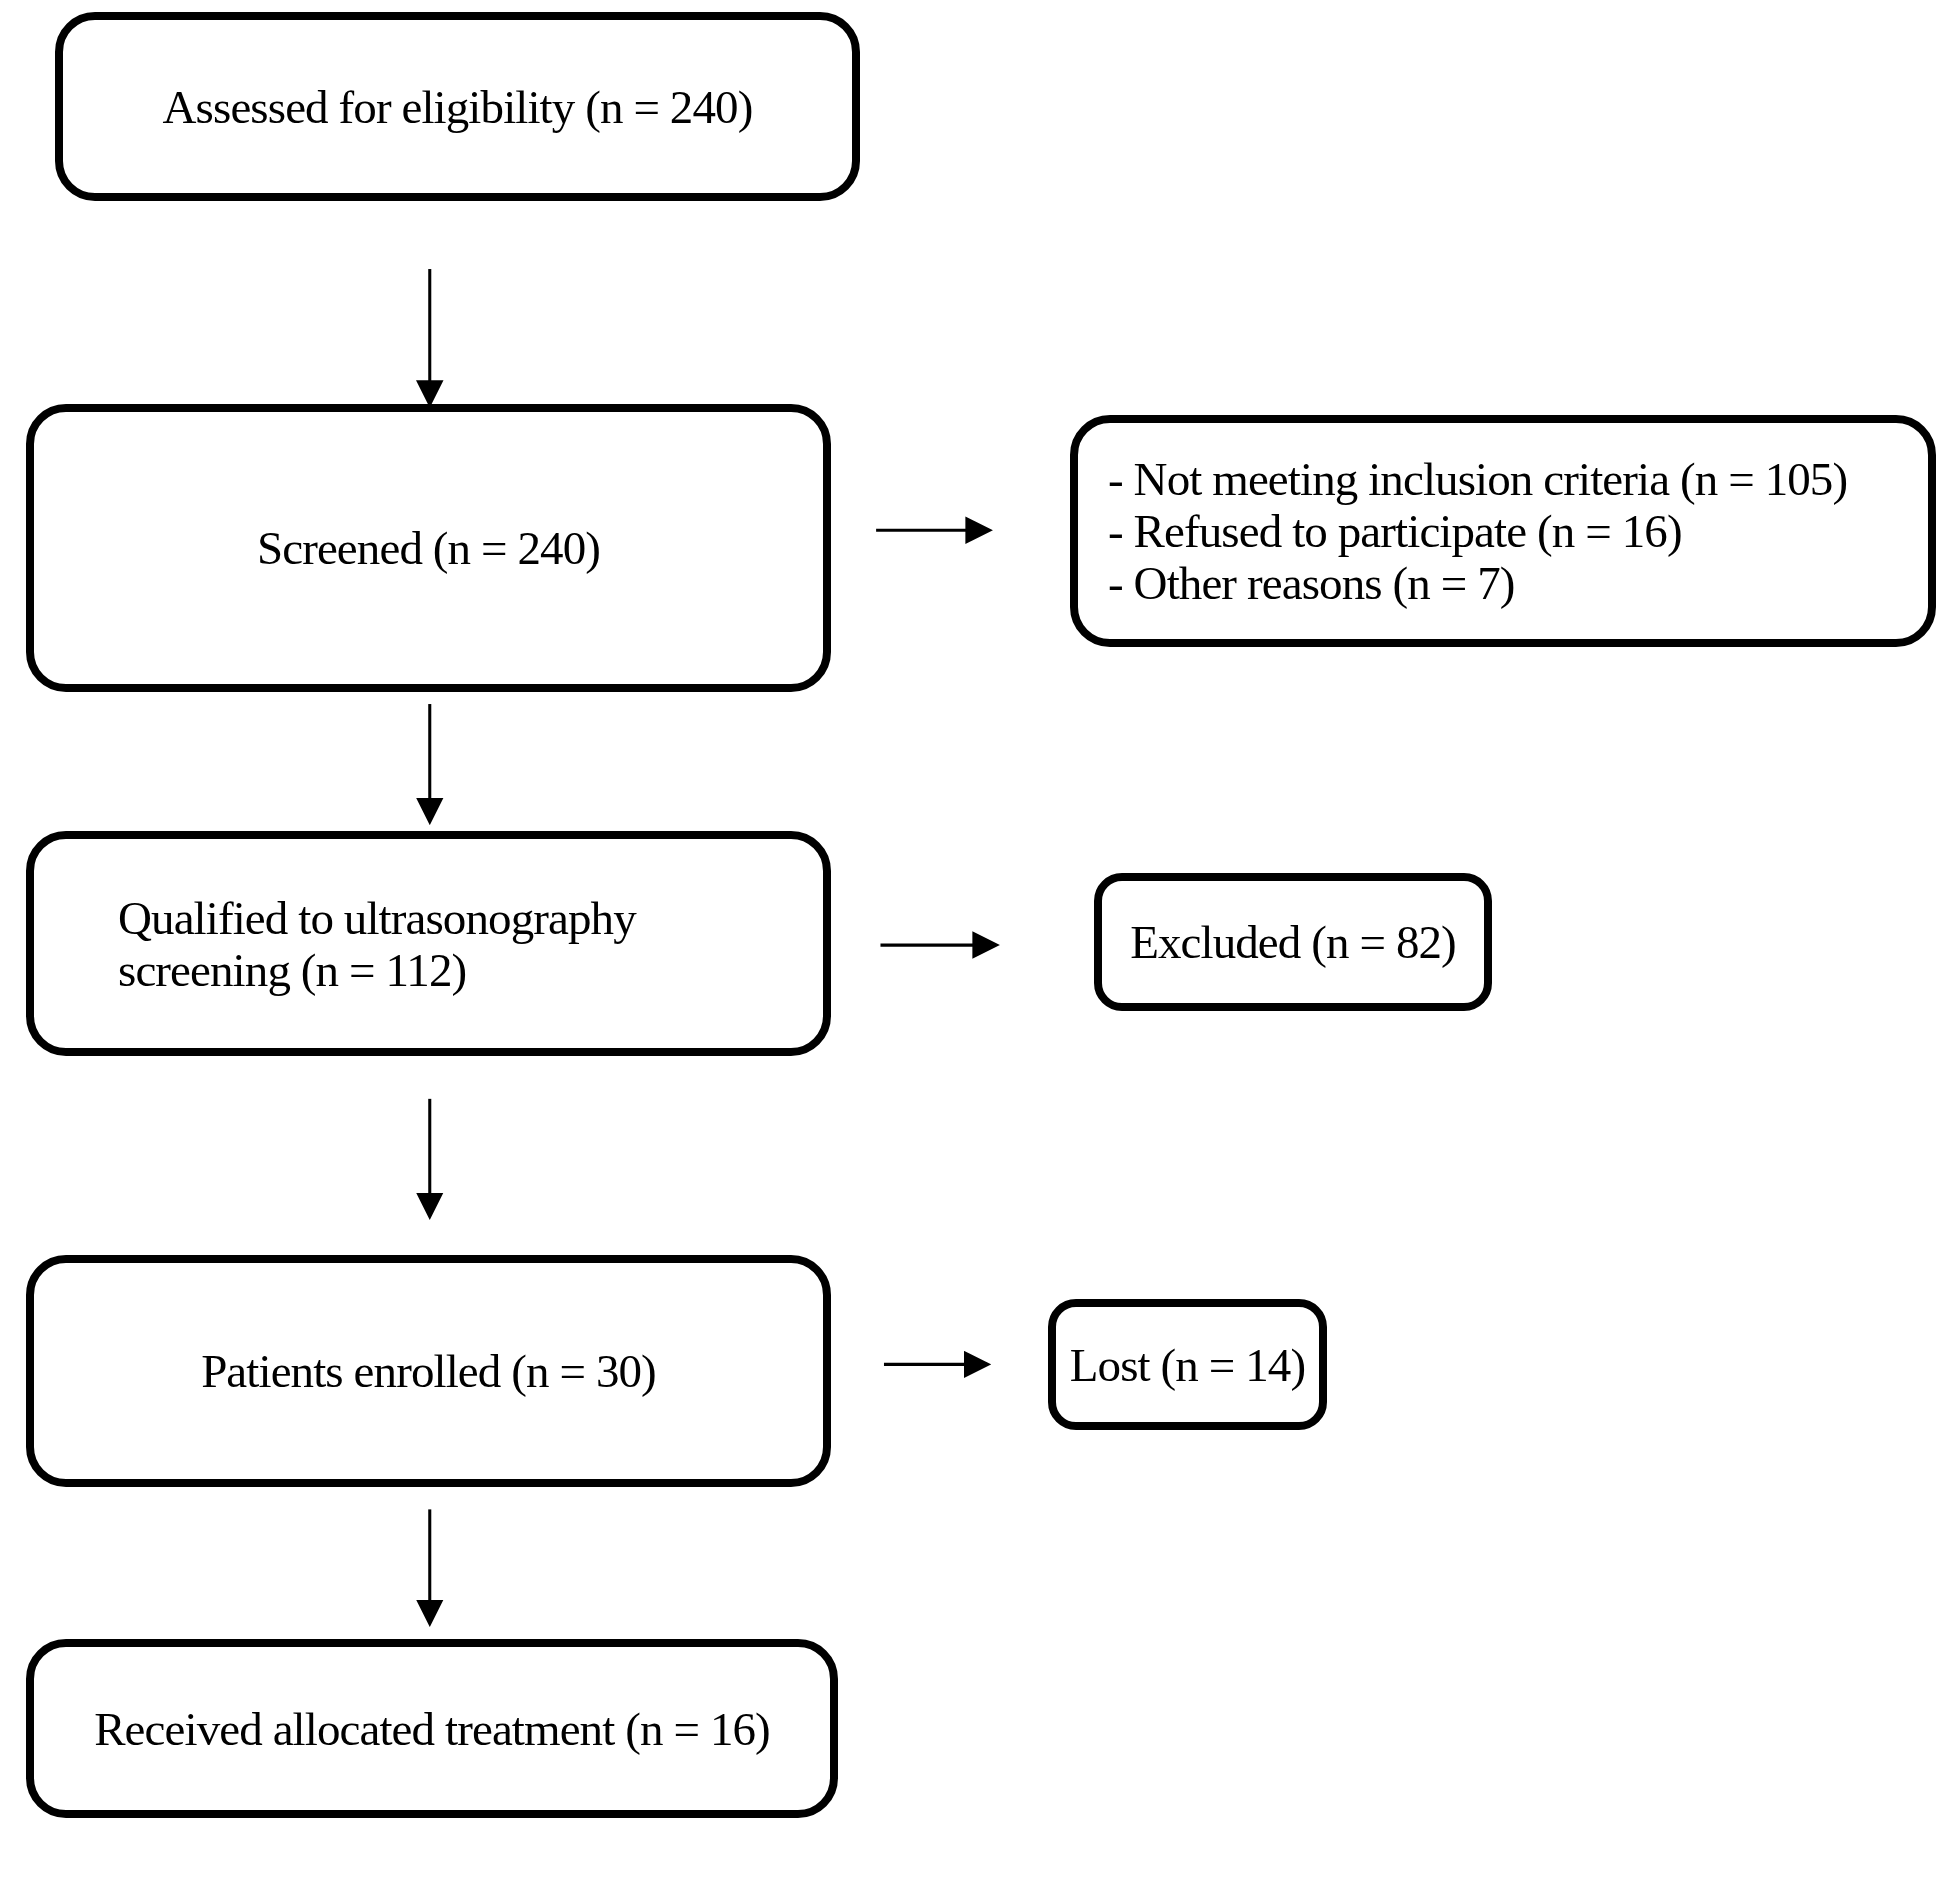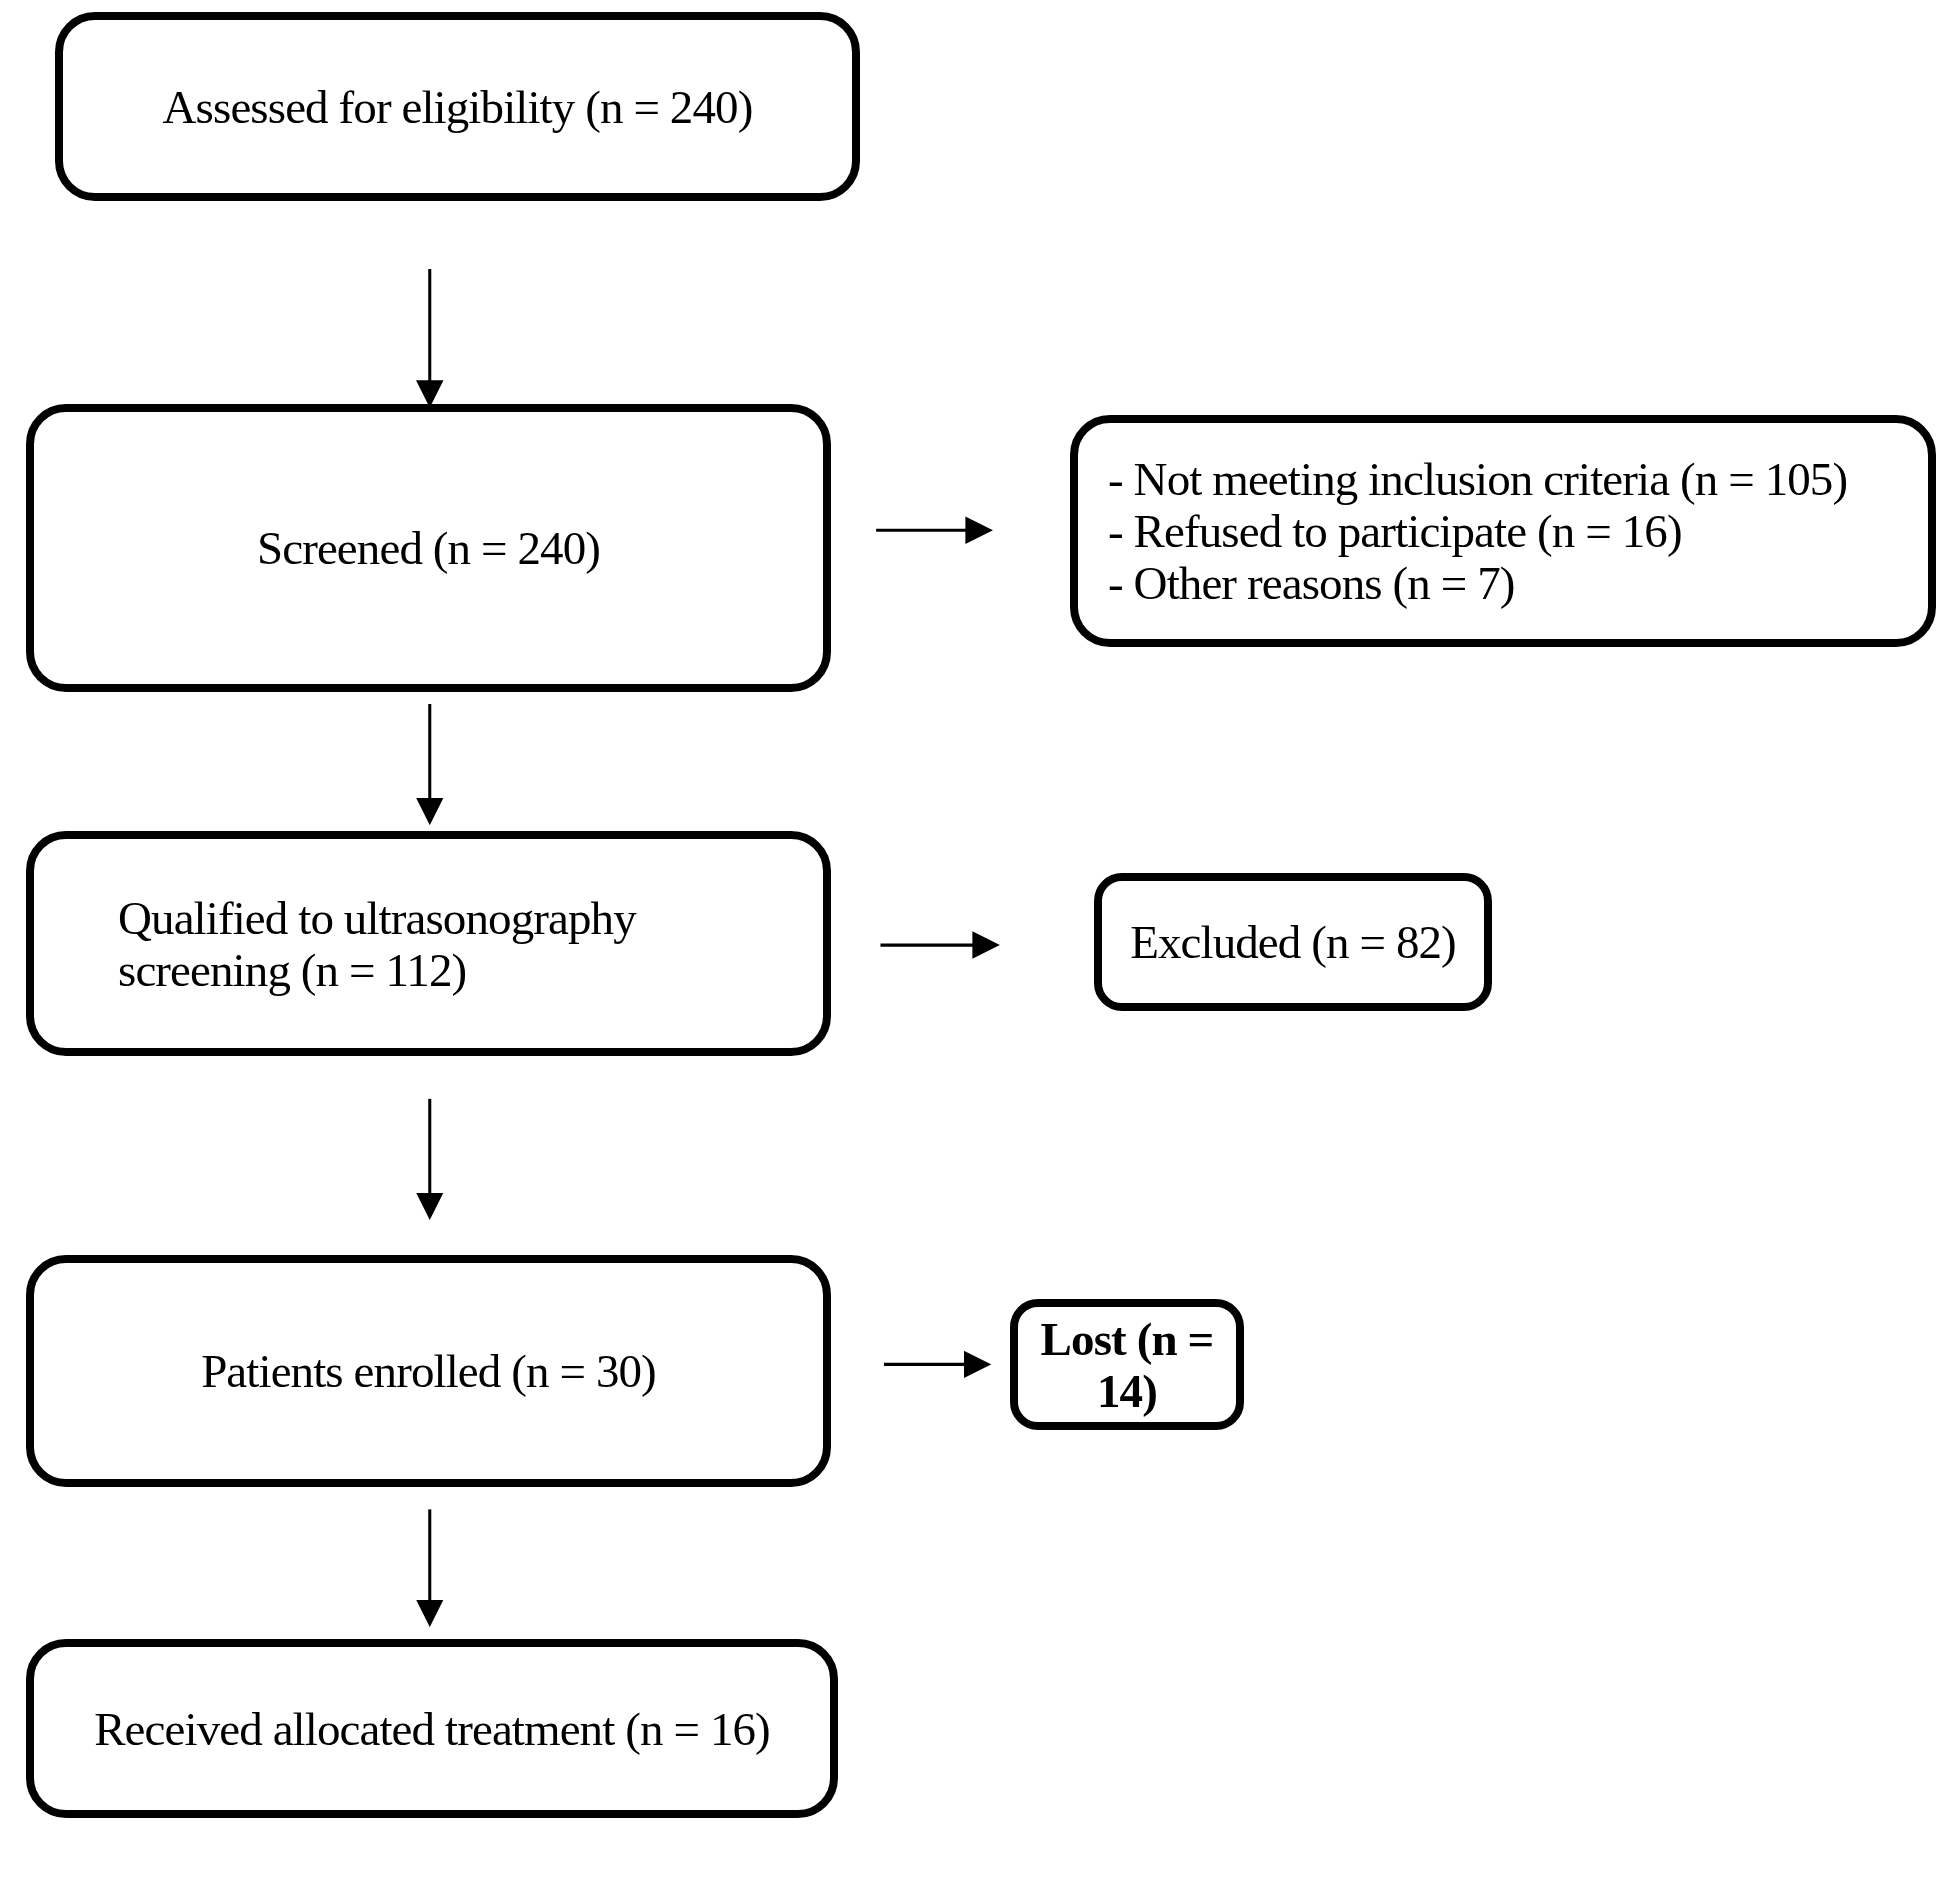--- a/index.html
+++ b/index.html
@@ -97,21 +97,21 @@
   </div>
 
   <div class="node small" style="left:1094px; top:873px; width:398px; height:138px;">
     <div class="label">Excluded (n = 82)</div>
   </div>
 
   <div class="node big" style="left:26px; top:1255px; width:805px; height:232px;">
     <div class="label">Patients enrolled (n = 30)</div>
   </div>
 
-  <div class="node small" style="left:1010px; top:1299px; width:234px; height:131px;font-weight:bold;">
+  <div class="node small" style="left:1048px; top:1299px; width:279px; height:131px;">
     <div class="label">Lost (n = 14)</div>
   </div>
 
   <div class="node big" style="left:26px; top:1639px; width:812px; height:179px;">
     <div class="label">Received allocated treatment (n = 16)</div>
   </div>
 
 </div>
 
 

